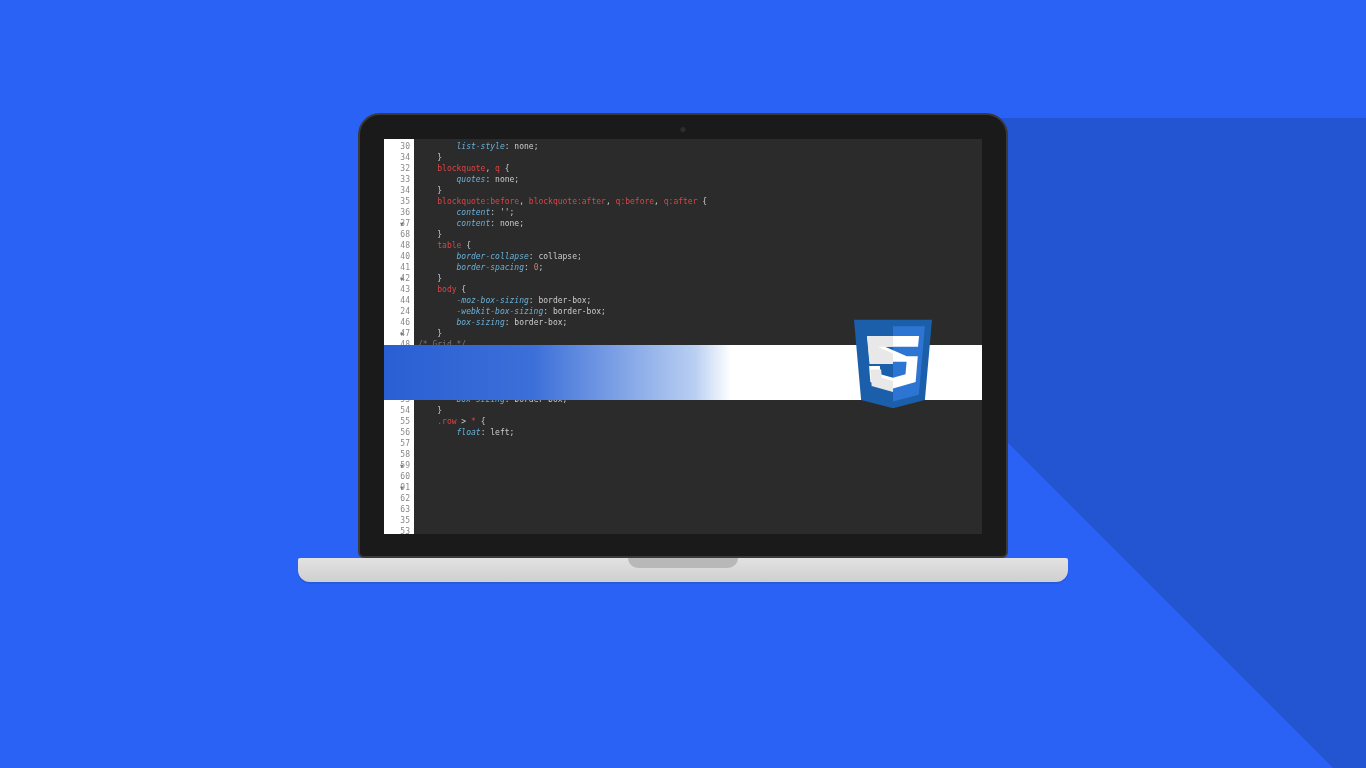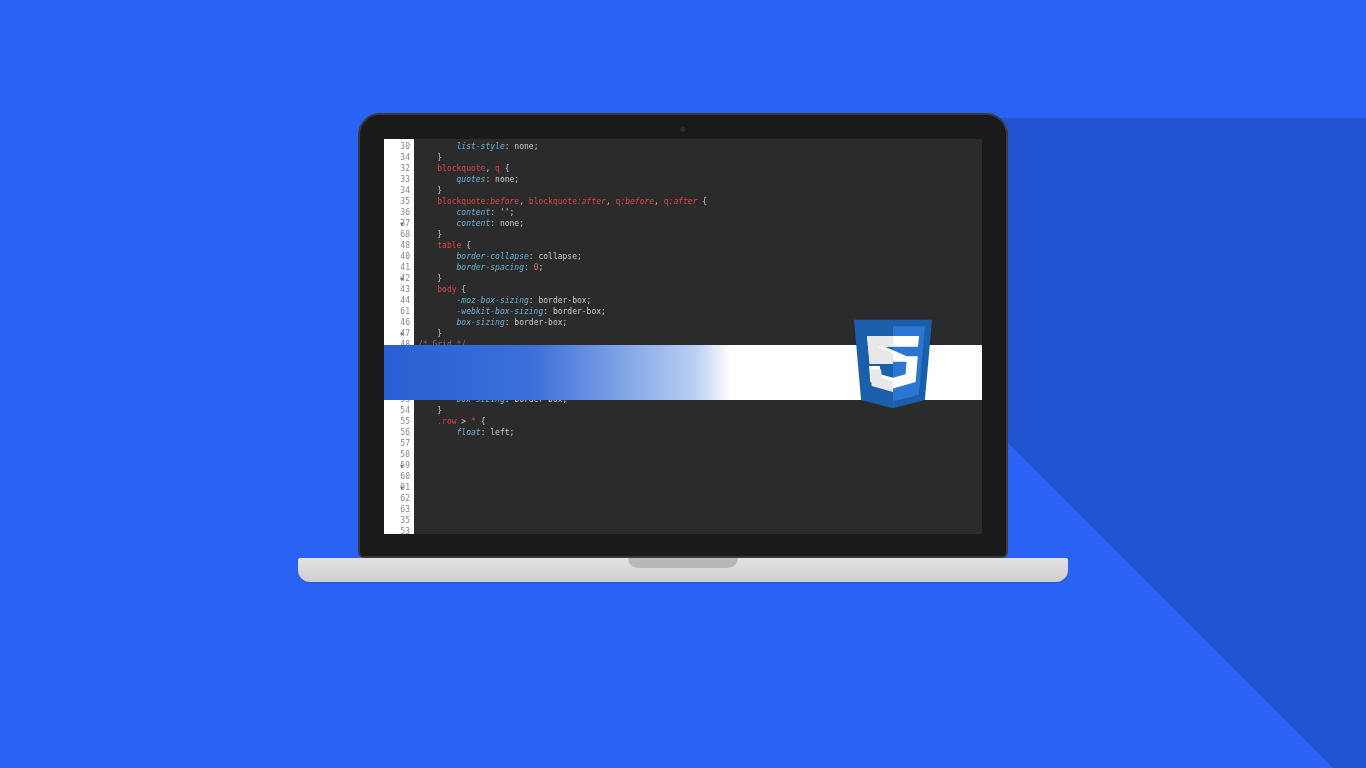--- a/index.html
+++ b/index.html
@@ -76,21 +76,21 @@
 .code {
   position: absolute;
   left: 34px;
   top: 2px;
   right: 4px;
   font: 8px/11px Menlo, Consolas, monospace;
   color: #ccc;
   white-space: pre;
 }
 .sel  { color: #d44; text-align: center; }
-.pc   { color: #d44; font-style: italic; }
+.pc   { color: #d44; }
 .prop { color: #6ab0d8; font-style: italic; }
 .val  { color: #ccc; }
 .num  { color: #c76; }
 .pn   { color: #ccc; }
 .cm   { color: #777; }
 
 .stripe {
   position: absolute;
   left: 0;
   right: 0;
@@ -147,21 +147,21 @@
           <span class="fold" style="top: 79px;">▼</span>
           <div>37</div>
           <div>68</div>
           <div>48</div>
           <div>40</div>
           <div>41</div>
           <span class="fold" style="top: 134px;">▼</span>
           <div>42</div>
           <div>43</div>
           <div>44</div>
-          <div>61</div>
+          <div>24</div>
           <div>46</div>
           <span class="fold" style="top: 189px;">▼</span>
           <div>47</div>
           <div>48</div>
           <div>49</div>
           <div>50</div>
           <div>51</div>
           <div>52</div>
           <div>53</div>
           <div>54</div>

